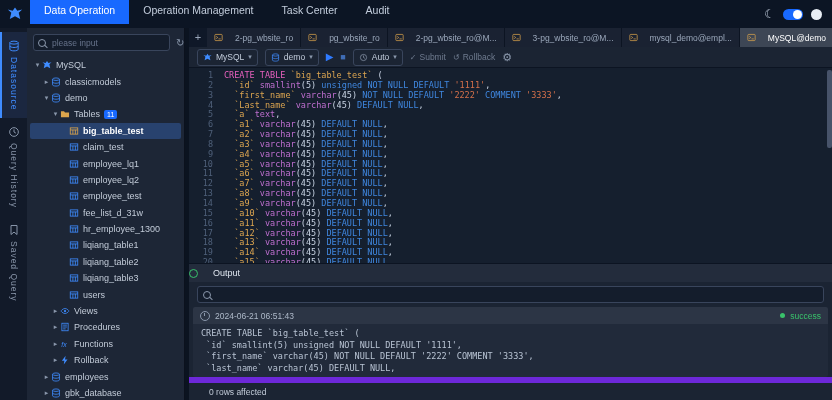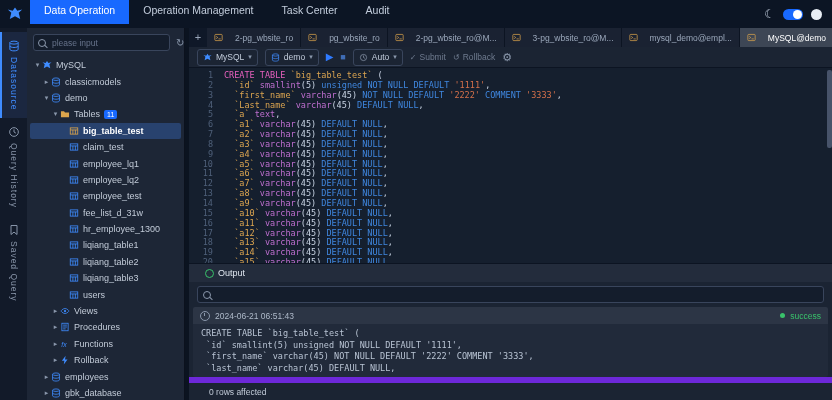--- a/index.html
+++ b/index.html
@@ -60,21 +60,21 @@
   .gear{color:#8a97ab;font-size:11px;cursor:pointer;line-height:1;}
   
   .editor{flex:1;display:flex;background:#151f2e;position:relative;overflow:hidden;font-family:"DejaVu Sans Mono",monospace;}
   .gutter{width:24px;flex:0 0 24px;text-align:right;padding:3px 5px 0 0;color:#4f607a;font-size:8.5px;line-height:9.85px;}
   .code{flex:1;padding:3px 0 0 6px;font-size:8.5px;line-height:9.85px;color:#c9d4e4;white-space:pre;overflow:hidden;}
   .t-id{color:#dca550;}.t-str{color:#d4704a;}.t-kw{color:#e560bd;}.t-kw2{color:#3f87e0;}.t-ty{color:#bf6fd0;}
   .vscroll{position:absolute;right:0;top:0;bottom:0;width:5px;}
   .vthumb{position:absolute;right:0;top:2px;width:5px;height:78px;background:#47536a;border-radius:2px;}
   
   .output{height:136px;background:#1b2433;display:flex;flex-direction:column;border-top:1px solid #0c1422;}
-  .out-head{height:18px;flex:0 0 18px;background:#232c3c;display:flex;align-items:center;gap:4px;padding:0 16px;font-size:9px;color:#dfe6ef;}
+  .out-head{height:18px;flex:0 0 18px;background:#232c3c;display:flex;align-items:center;gap:15px;padding:0 0;font-size:9px;color:#dfe6ef;}
   .out-ico{width:7px;height:7px;border:1.5px solid #39c26b;border-radius:50%;}
   .out-search{height:15px;flex:0 0 15px;margin:4px 8px;display:flex;align-items:center;gap:4px;border:1px solid #39455c;border-radius:3px;background:#141d2c;padding:0 5px;}
   .result{margin:0 4px;flex:1;display:flex;flex-direction:column;overflow:hidden;border-radius:2px;justify-content:space-between;}
   .res-head{height:17px;flex:0 0 17px;background:#2c3545;display:flex;align-items:center;gap:5px;padding:0 7px;font-size:8.5px;color:#aeb9c9;}
   .clock{width:8px;height:8px;border:1px solid #8a97ab;border-radius:50%;position:relative;}
   .clock::after{content:"";position:absolute;left:3px;top:1px;width:1px;height:3px;background:#8a97ab;}
   .spacer{flex:1;}
   .dot{width:5px;height:5px;border-radius:50%;background:#39c26b;}
   .succ{color:#39c26b;}
   .res-sql{flex:1;background:#212a3a;padding:4px 8px;font-family:"DejaVu Sans Mono",monospace;font-size:8.5px;line-height:11.5px;color:#b9c4d4;overflow:hidden;white-space:pre;}

